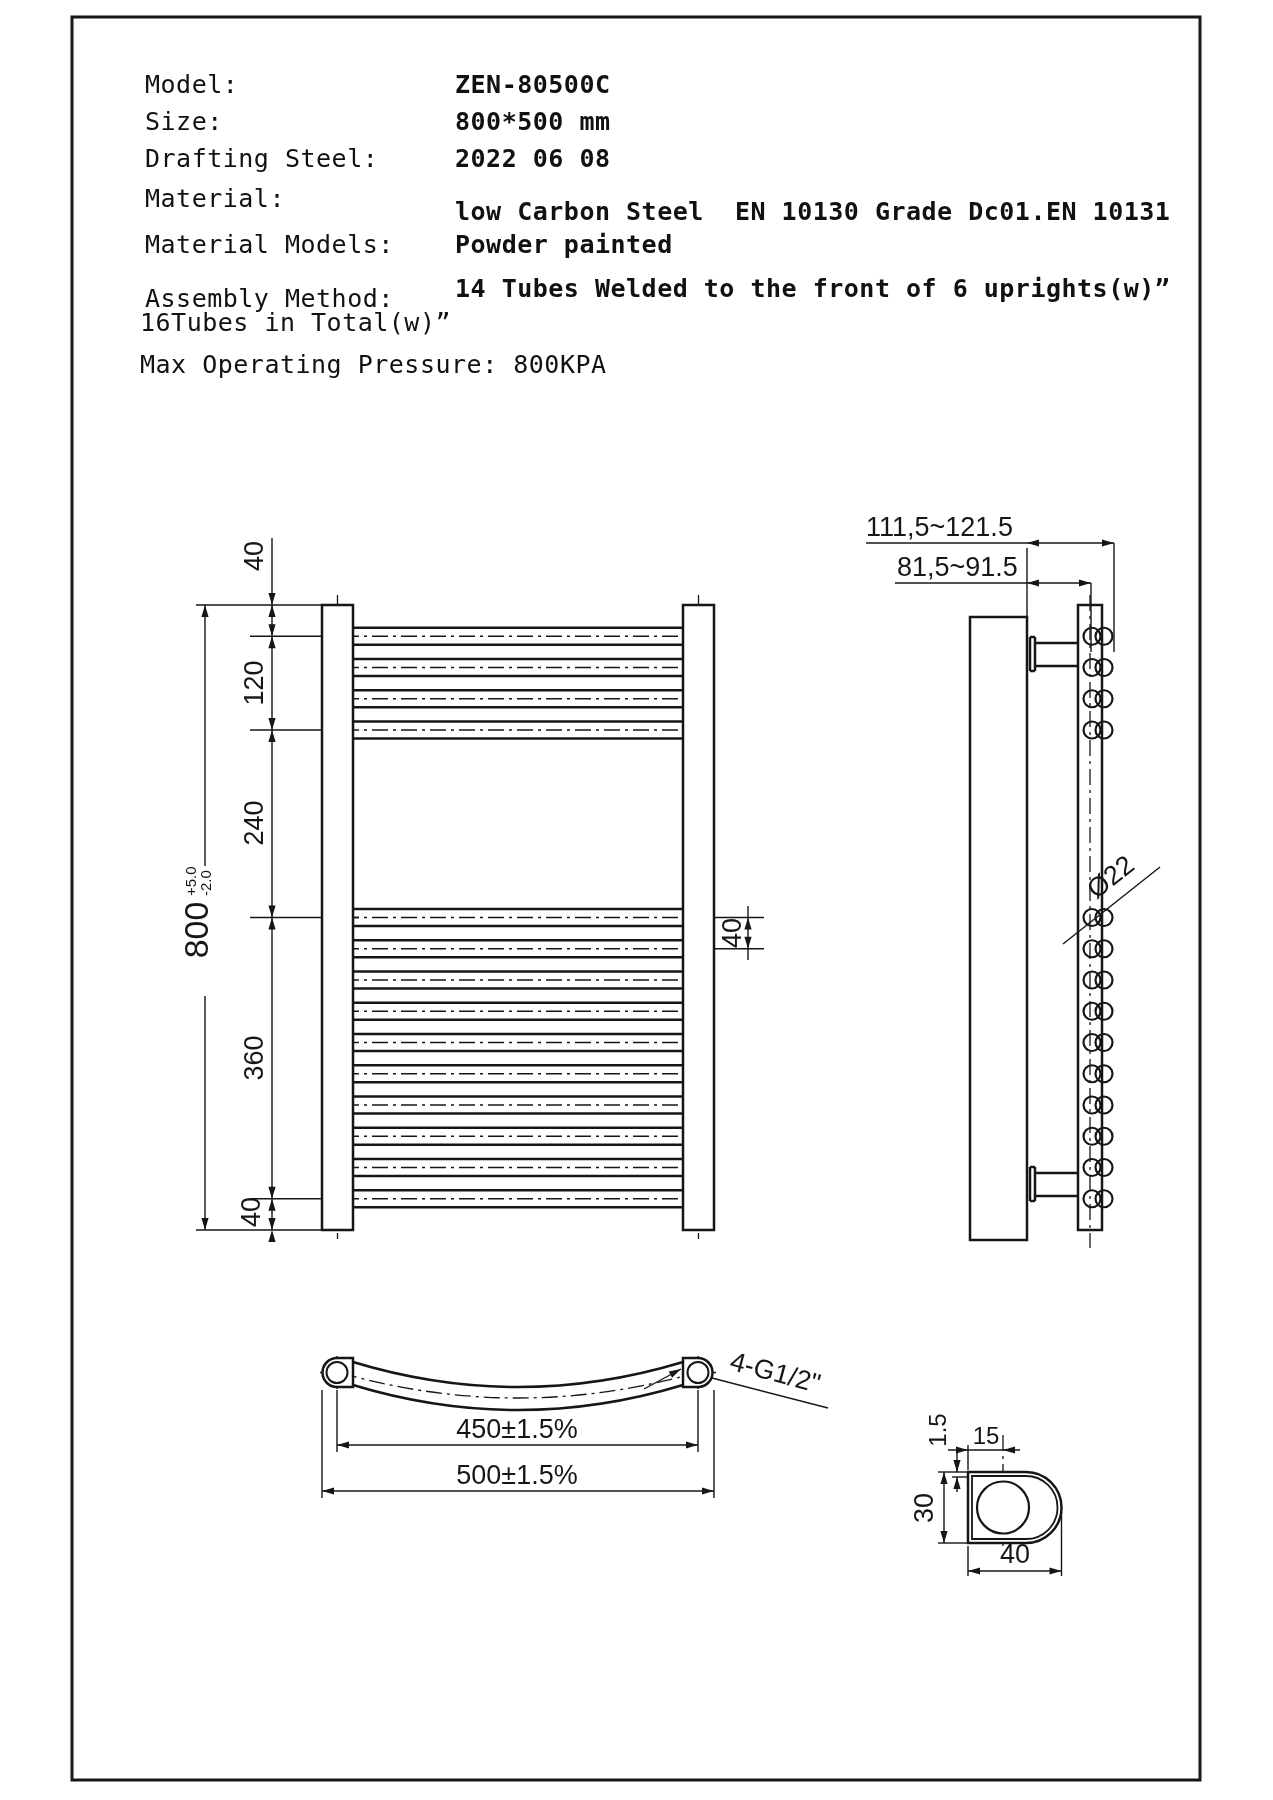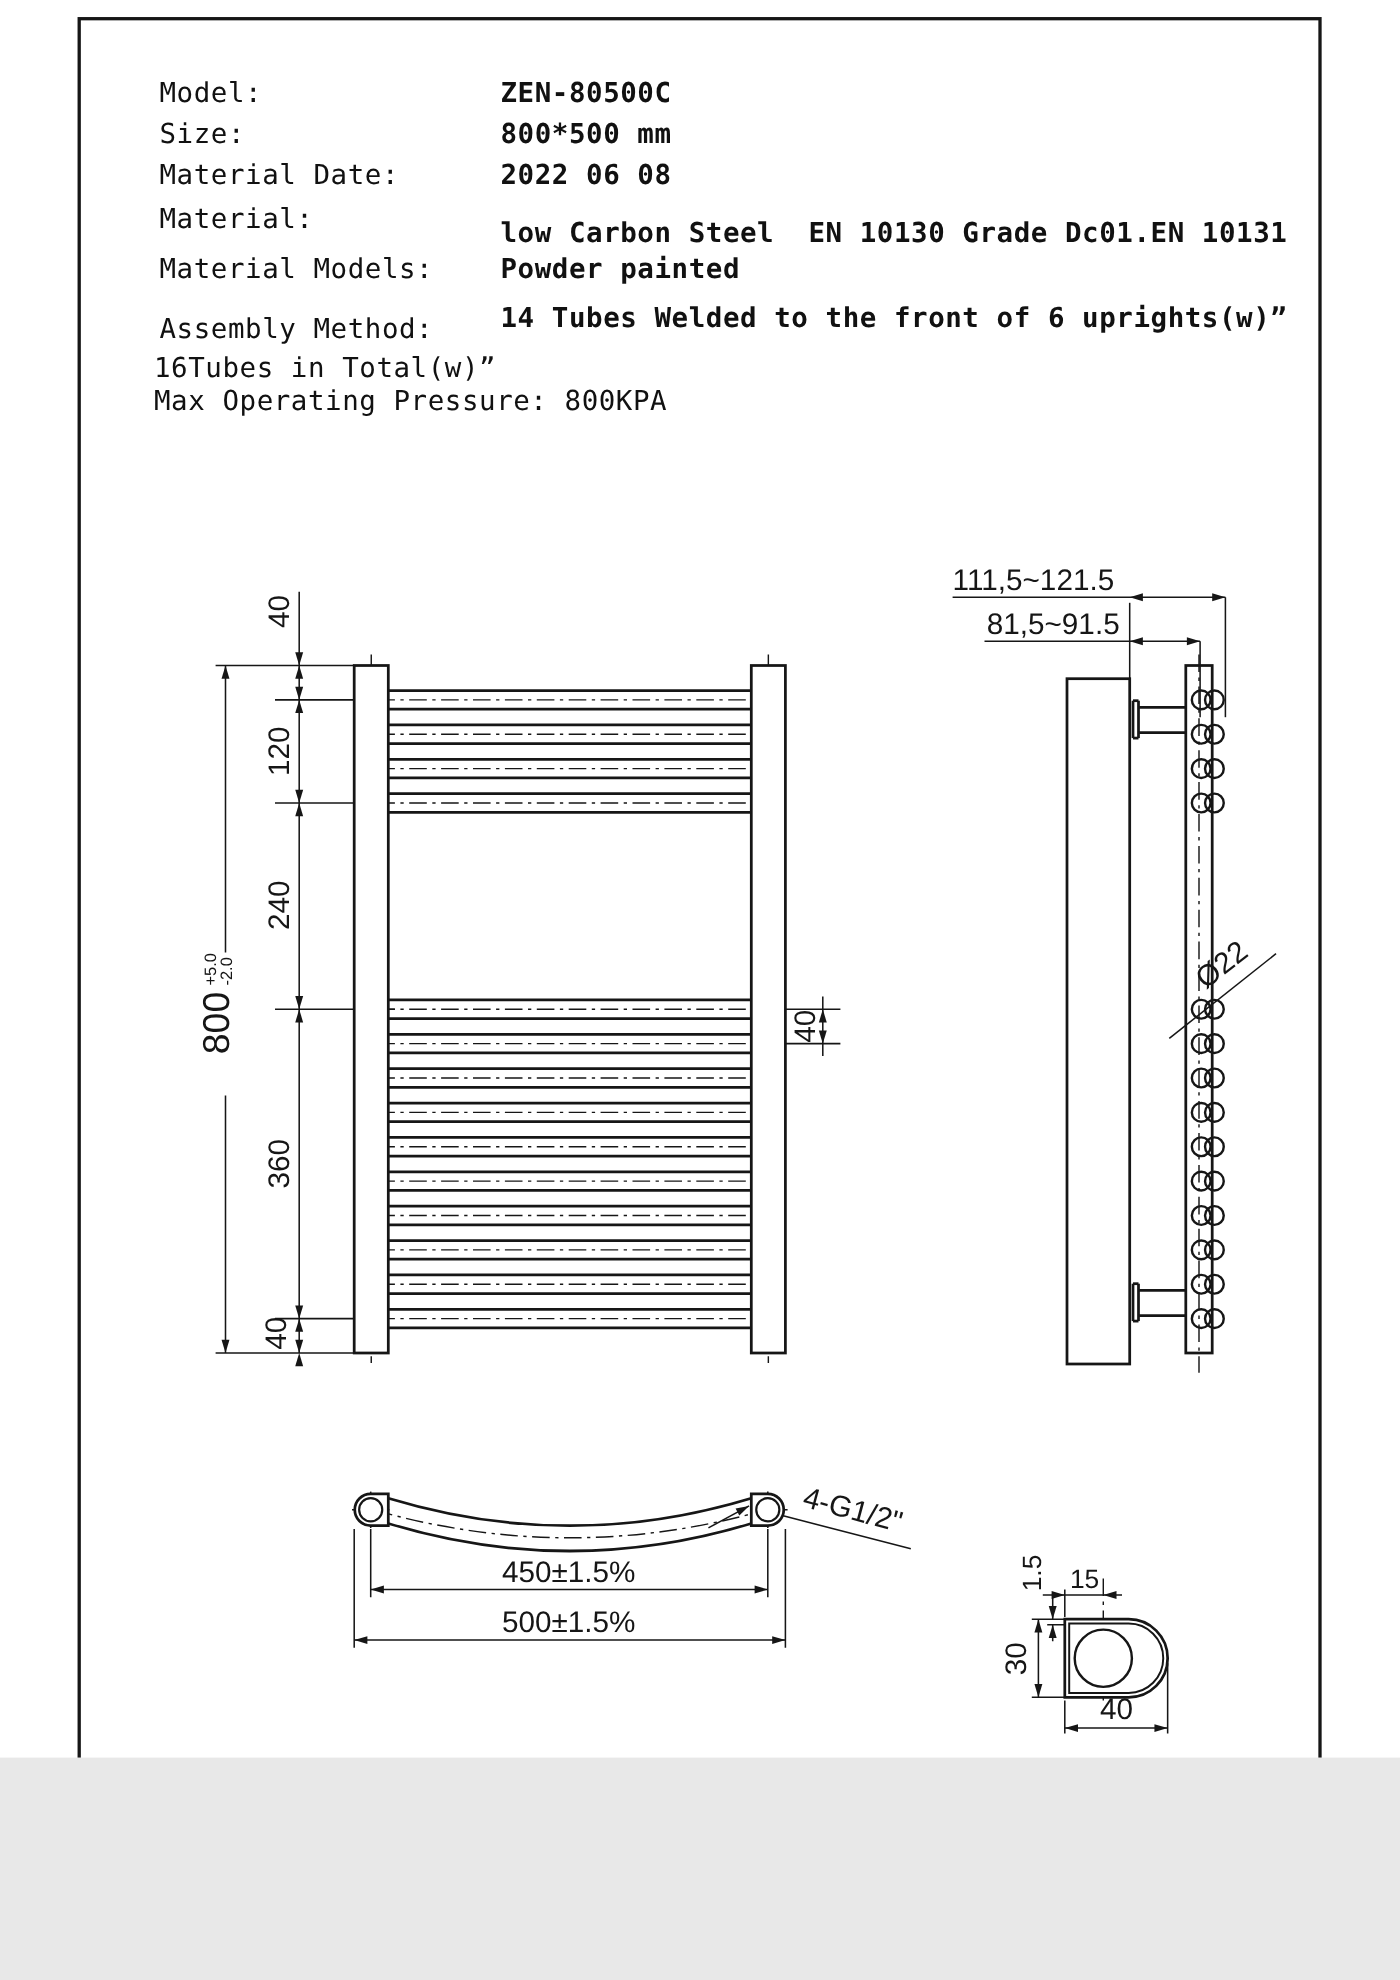--- a/index.html
+++ b/index.html
@@ -1,17 +1,17 @@
 <!DOCTYPE html>
 <html><head>
 <meta charset="utf-8">
 <style>
   html,body { margin:0; padding:0; background:#e8e8e8; }
   .page {
-    position:relative; width:1273px; height:1598px; background:#ffffff;
+    position:relative; width:1273px; height:1800px; background:#ffffff;
     font-family:"Liberation Sans", sans-serif; overflow:hidden;
   }
   .hrow { position:absolute; color:#111; font-family:"DejaVu Sans Mono", monospace;
           font-size:25px; white-space:pre; letter-spacing:0.5px; }
   .hlabel { position:absolute; left:145px; }
   .hvalue { position:absolute; left:455px;font-weight:bold; }
   svg { position:absolute; left:0; top:0; }
   svg text { font-family:"Liberation Sans", sans-serif; fill:#161616; }
   .dimtxt  { font-size:27px; }
   .dimtxt-s{ font-size:24px; }
@@ -21,29 +21,29 @@
 </head>
 <body>
 
 <div class="page">
 
   <div>
     <div class="hrow hlabel" style="top:70px">Model:</div>
     <div class="hrow hvalue" style="top:70px">ZEN-80500C</div>
     <div class="hrow hlabel" style="top:107px">Size:</div>
     <div class="hrow hvalue" style="top:107px">800*500 mm</div>
-    <div class="hrow hlabel" style="top:144px">Material Date:</div>
+    <div class="hrow hlabel" style="top:144px">Drafting Steel:</div>
     <div class="hrow hvalue" style="top:144px">2022 06 08</div>
     <div class="hrow hlabel" style="top:184px">Material:</div>
     <div class="hrow hvalue" style="top:197px">low Carbon Steel  EN 10130 Grade Dc01.EN 10131</div>
     <div class="hrow hlabel" style="top:230px">Material Models:</div>
     <div class="hrow hvalue" style="top:230px">Powder painted</div>
     <div class="hrow hlabel" style="top:284px">Assembly Method:</div>
     <div class="hrow hvalue" style="top:274px">14 Tubes Welded to the front of 6 uprights(w)”</div>
-    <div class="hrow" style="left:140px; top:320px">16Tubes in Total(w)”</div>
+    <div class="hrow" style="left:140px; top:308px">16Tubes in Total(w)”</div>
     <div class="hrow" style="left:140px; top:350px">Max Operating Pressure: 800KPA</div>
   </div>
 
   <svg width="1273" height="1800" viewBox="0 0 1273 1800">
 
     <rect x="72" y="17" width="1128" height="1763" fill="none" stroke="#161616" stroke-width="3"></rect>
 
     <g id="gThin" stroke="#161616" stroke-width="1.4" fill="none">
         <line x1="196" y1="605" x2="322" y2="605"></line>
         <line x1="196" y1="1230" x2="322" y2="1230"></line>

